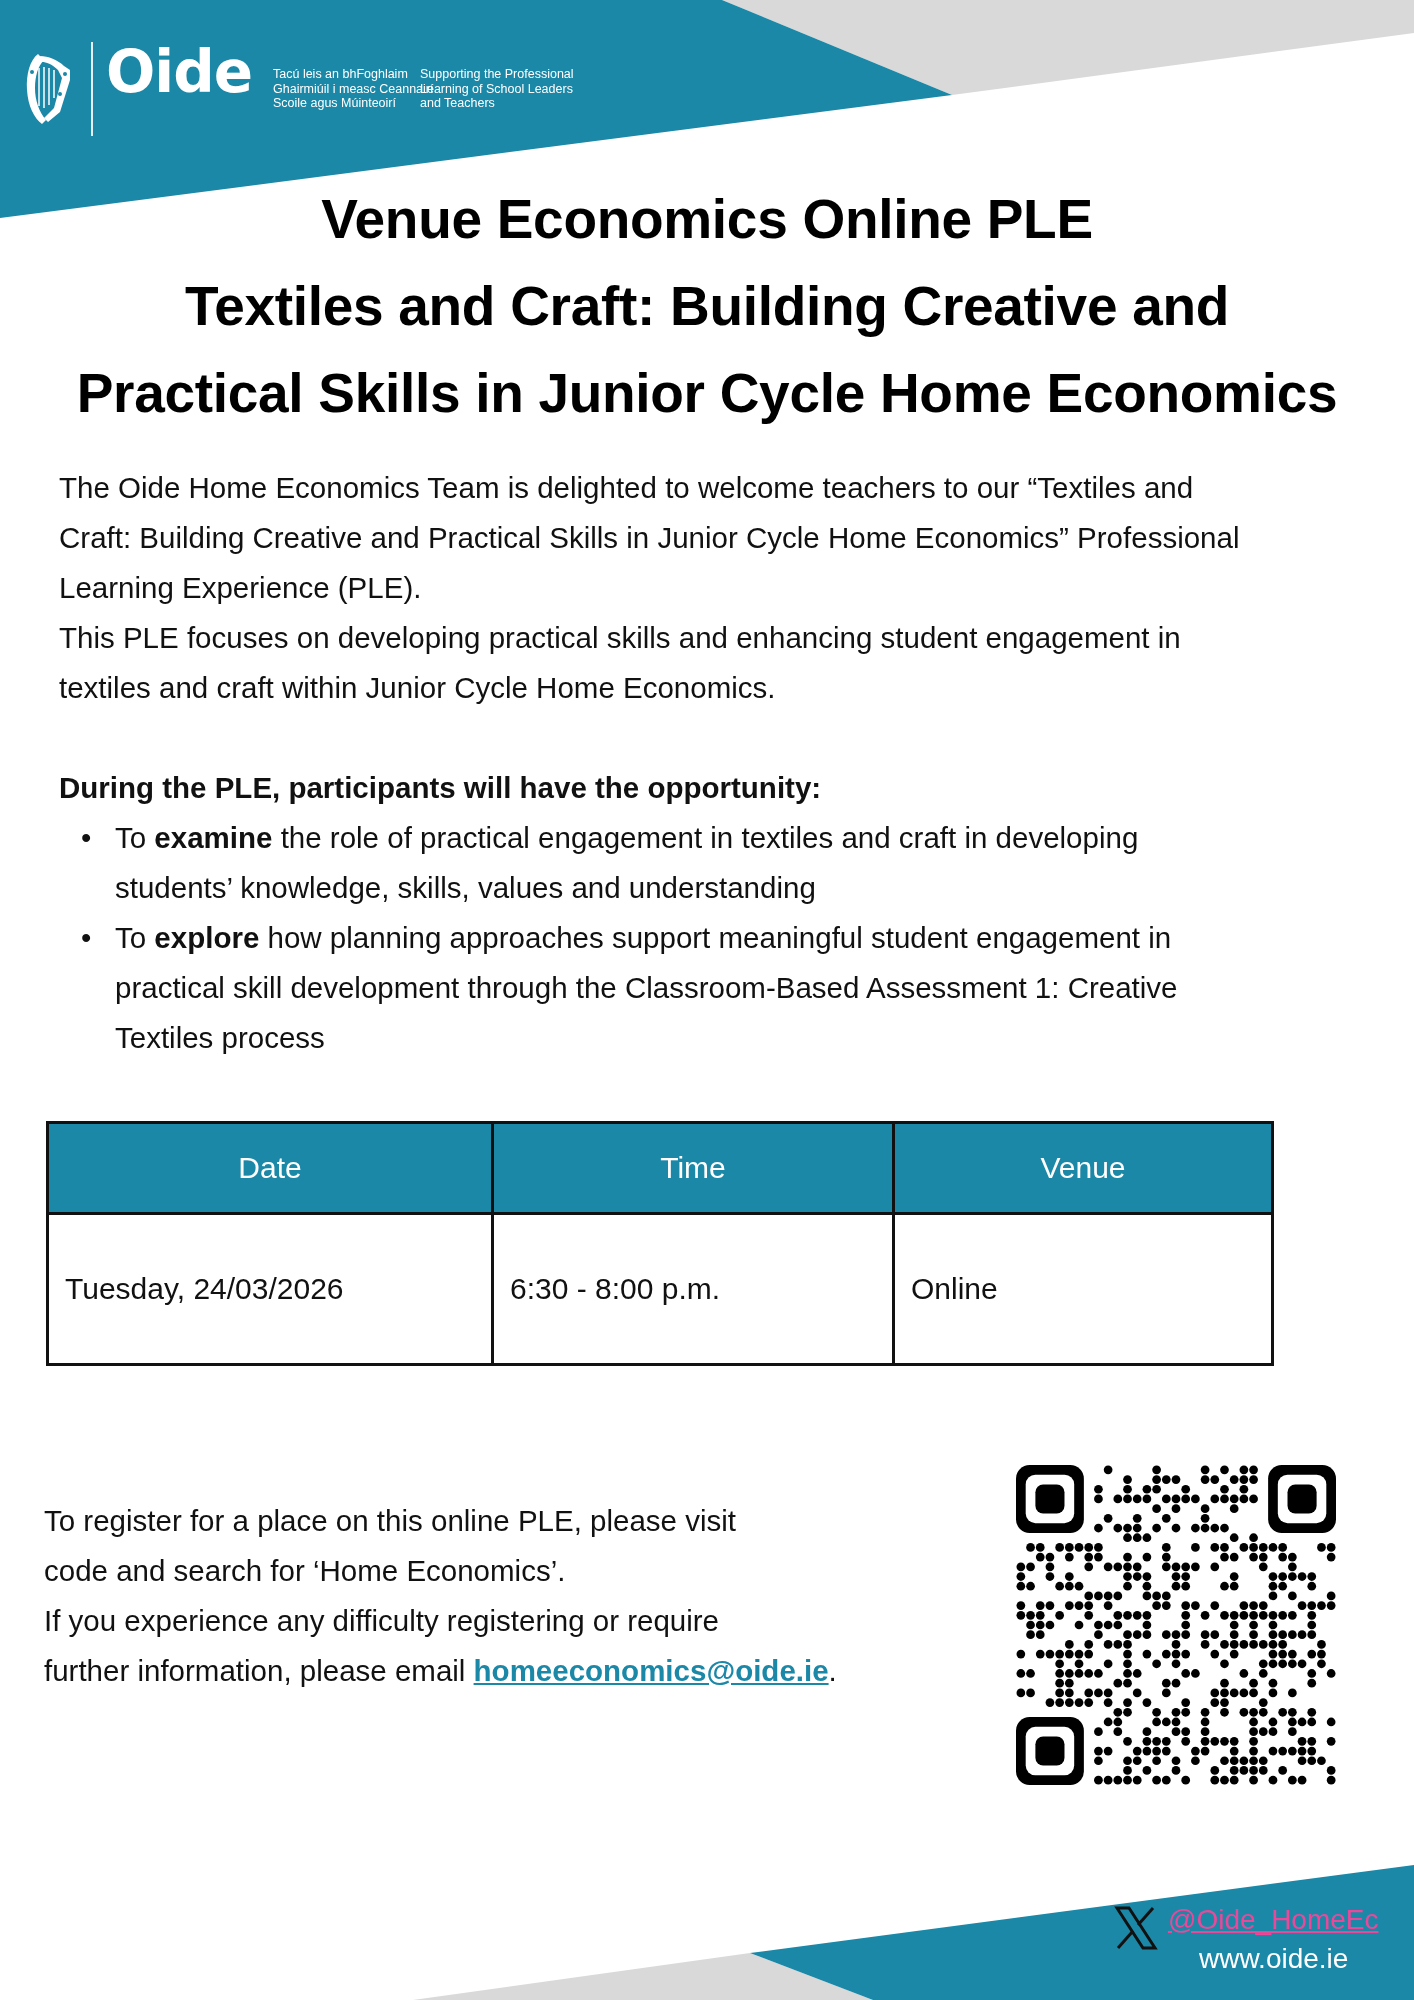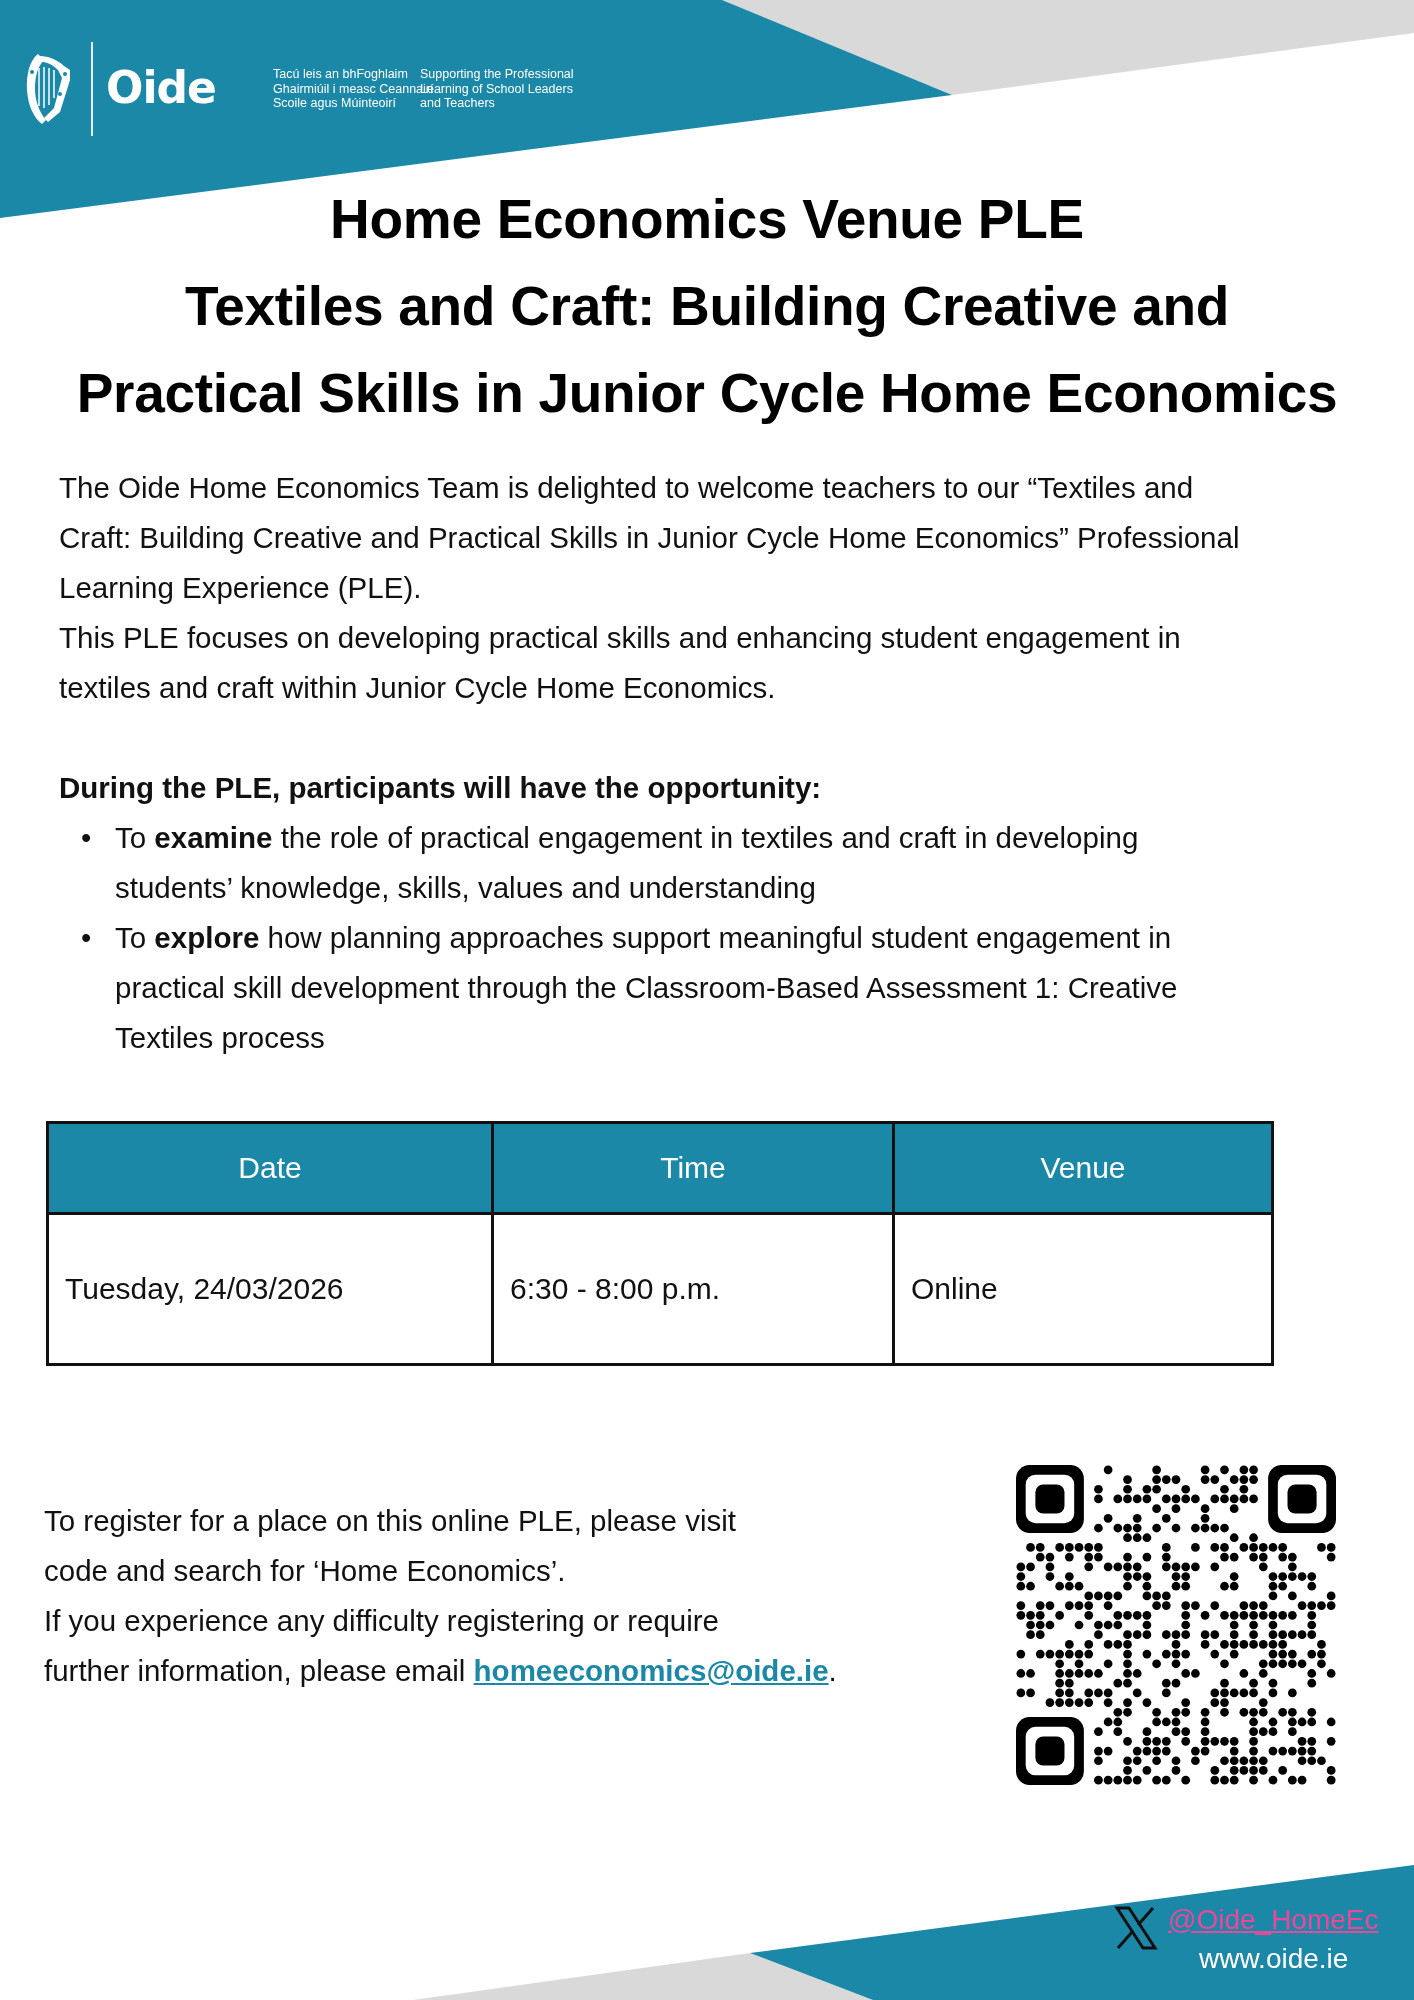--- a/index.html
+++ b/index.html
@@ -3,21 +3,21 @@
 <meta charset="utf-8">
 <style>
   html, body { margin:0; padding:0; }
   body { width:1414px; height:2000px; position:relative; overflow:hidden; background:#ffffff; font-family:"Liberation Sans", "DejaVu Sans", sans-serif; color:#111; }
   .bg { position:absolute; left:0; top:0; width:1414px; height:2000px; z-index:0; }
   .layer { position:absolute; z-index:1; }
 
   
   .harp { left:24px; top:50px; width:50px; height:78px; }
   .logo-divider { left:91px; top:42px; width:2px; height:94px; background:#e6f1f5; }
-  .logo-word { left:106px; top:56px; font-size:44px; font-weight:bold; color:#ffffff; letter-spacing:-1px; line-height:64px; font-family:"DejaVu Sans", sans-serif; }
+  .logo-word { left:106px; top:40px; font-size:58px; font-weight:bold; color:#ffffff; letter-spacing:-1px; line-height:64px; font-family:"DejaVu Sans", sans-serif; }
   .tagline { top:67px; font-size:12.5px; line-height:14.5px; color:#ffffff; font-family:"Liberation Sans", sans-serif; }
   .tagline.ga { left:245px;margin-left:28px; }
   .tagline.en { left:420px; }
   .tagline div { white-space:nowrap; }
 
   
   .titles { left:0; top:176px; width:1414px; text-align:center; font-weight:bold; font-size:55px; line-height:87px; color:#000; font-family:"Liberation Sans", sans-serif; letter-spacing:-0.3px; }
   .titles div { white-space:nowrap; }
 
   
@@ -78,21 +78,21 @@
   <div>Ghairmiúil i measc Ceannairí</div>
   <div>Scoile agus Múinteoirí</div>
 </div>
 <div class="layer tagline en">
   <div>Supporting the Professional</div>
   <div>Learning of School Leaders</div>
   <div>and Teachers</div>
 </div>
 
 <div class="layer titles">
-  <div>Home Economics Venue PLE</div>
+  <div>Venue Economics Online PLE</div>
   <div>Textiles and Craft: Building Creative and</div>
   <div>Practical Skills in Junior Cycle Home Economics</div>
 </div>
 
 <div class="layer body-text">
   <div class="intro-lines">
     <div>The Oide Home Economics Team is delighted to welcome teachers to our “Textiles and</div>
     <div>Craft: Building Creative and Practical Skills in Junior Cycle Home Economics” Professional</div>
     <div>Learning Experience (PLE).</div>
     <div>This PLE focuses on developing practical skills and enhancing student engagement in</div>

